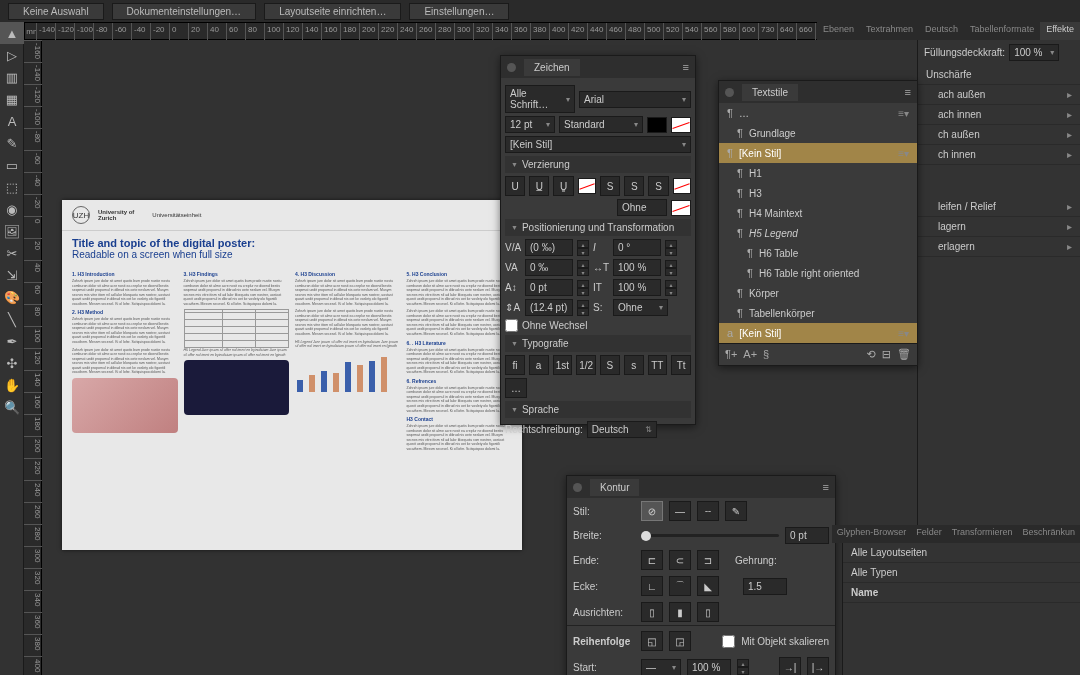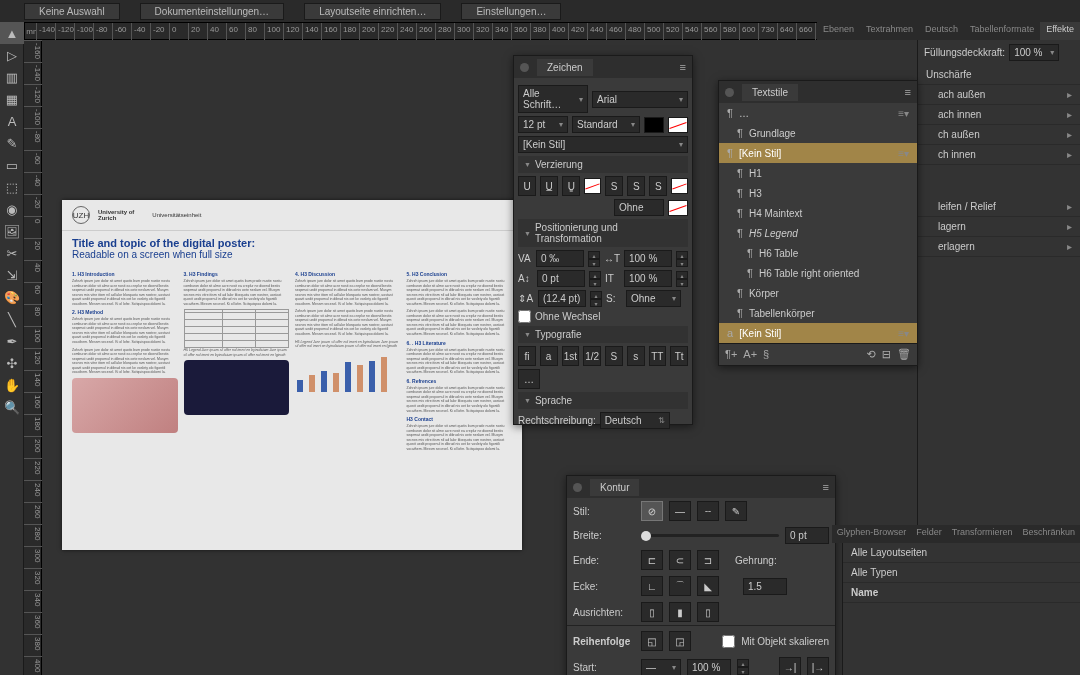--- a/index.html
+++ b/index.html
@@ -1,19 +1,19 @@
 <!DOCTYPE html>
 <html><head>
 <meta charset="utf-8">
 <style>
 * { margin: 0; padding: 0; box-sizing: border-box; font-family: -apple-system, "Helvetica Neue", Arial, sans-serif; }
 body { background: #323232; color: #ccc; font-size: 11px; width: 1080px; height: 675px; position: relative; overflow: hidden; }
 
 
-.top-toolbar { position: absolute; top: 0; left: 0; right: 0; height: 22px; background: #2a2a2a; display: flex; align-items: center; padding-left: 24px; gap: 20px; }
+.top-toolbar { position: absolute; top: 0; left: 0; right: 0; height: 22px; background: #2a2a2a; display: flex; align-items: center; padding-left: 8px; gap: 8px; }
 .top-toolbar .tb { padding: 2px 14px; background: #3a3a3a; color: #bbb; font-size: 10px; border: 1px solid #1a1a1a; cursor: pointer; }
 
 
 .ruler-h { position: absolute; top: 22px; left: 36px; right: 0; height: 18px; background: #2a2a2a; border-top: 1px solid #000; border-bottom: 1px solid #000; }
 .ruler-h .tick { position: absolute; top: 0; height: 18px; border-left: 1px solid #555; font-size: 8px; color: #999; padding-left: 2px; padding-top: 2px; }
 .ruler-v { position: absolute; top: 40px; left: 24px; width: 18px; bottom: 0; background: #2a2a2a; border-right: 1px solid #000; }
 .ruler-v .tick { position: absolute; left: 0; width: 18px; border-top: 1px solid #555; font-size: 8px; color: #999; writing-mode: vertical-rl; padding-top: 2px; }
 .ruler-units { position: absolute; top: 22px; left: 24px; width: 18px; height: 18px; background: #2a2a2a; font-size: 8px; color: #999; border: 1px solid #000; display: flex; align-items: center; justify-content: center; }
 
 
@@ -316,21 +316,21 @@
   <div class="rc-row"><span>ach außen</span><span class="m">▸</span></div>
   <div class="rc-row"><span>ach innen</span><span class="m">▸</span></div>
   <div class="rc-row"><span>ch außen</span><span class="m">▸</span></div>
   <div class="rc-row"><span>ch innen</span><span class="m">▸</span></div>
   <div style="height:32px"></div>
   <div class="rc-row"><span>leifen / Relief</span><span class="m">▸</span></div>
   <div class="rc-row"><span>lagern</span><span class="m">▸</span></div>
   <div class="rc-row"><span>erlagern</span><span class="m">▸</span></div>
 </div>
 
-<div class="panel" style="top:55px;left:513px;width:180px;height:370px">
+<div class="panel" style="top:55px;left:500px;width:196px;height:370px">
   <div class="panel-head">
     <div class="dot"></div>
     <div class="tab">Zeichen</div>
     <div class="opts">≡</div>
   </div>
   <div class="panel-body">
     <div class="prow">
       <div class="psel" style="flex:0 0 70px">
           <span>Alle Schrift…</span>
           <span class="caret">▾</span>
@@ -369,20 +369,34 @@
       <div class="iconbtn">S</div>
       <div class="swatch none" style="width:20px"></div>
     </div>
     <div class="prow">
       <div class="psel" style="margin-left:auto;flex:0 0 50px">
           <span>Ohne</span>
         </div>
       <div class="swatch none"></div>
     </div>
     <div class="sect">Positionierung und Transformation</div>
+    <div class="prow">
+      <span class="label-sm" style="width:16px">V/A</span>
+      <input class="pinput" value="(0 ‰)" style="">
+      <div class="stepper">
+          <div>▴</div>
+          <div>▾</div>
+        </div>
+      <span class="label-sm" style="width:16px;font-style:italic">I</span>
+      <input class="pinput" value="0 °" style="">
+      <div class="stepper">
+          <div>▴</div>
+          <div>▾</div>
+        </div>
+    </div>
     <div class="prow">
       <span class="label-sm" style="width:16px">VA</span>
       <input class="pinput" value="0 ‰" style="">
       <div class="stepper">
           <div>▴</div>
           <div>▾</div>
         </div>
       <span class="label-sm" style="width:16px">↔T</span>
       <input class="pinput" value="100 %" style="">
       <div class="stepper">

